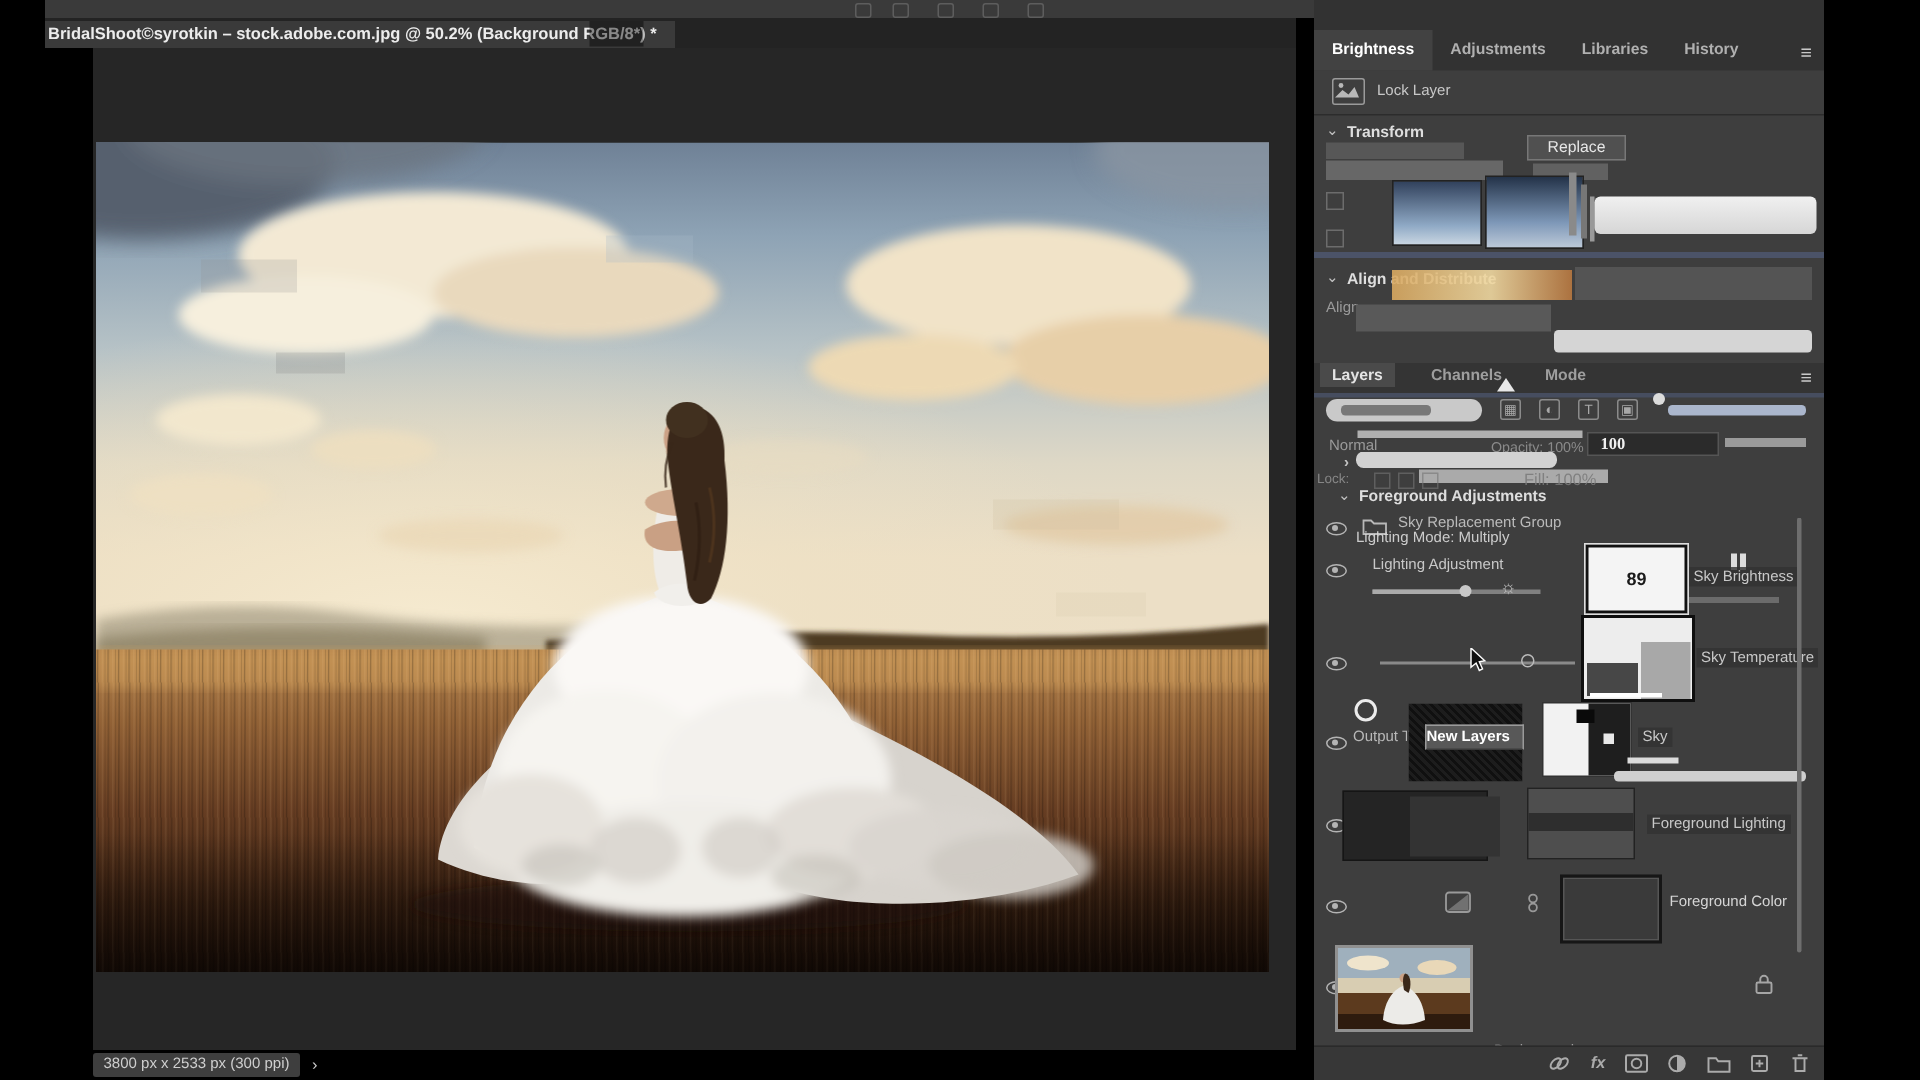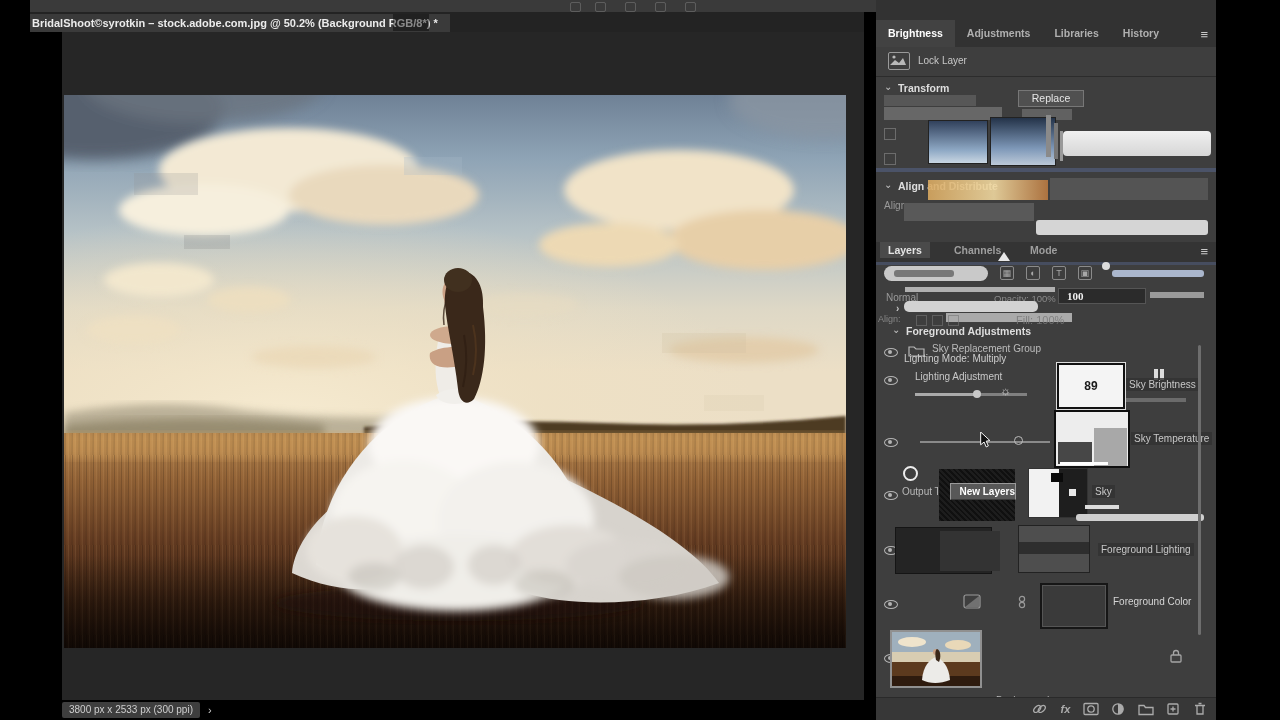--- a/index.html
+++ b/index.html
@@ -261,21 +261,21 @@
     <div class="abs glitch" style="left:29px;top:287px;width:150px;height:5px;background:#b0b0b0;"></div>
     <div class="abs dim txt" style="left:10px;top:292px;">Normal</div>
     <div class="abs txt" style="left:118px;top:293px;color:#8a8a8a;font-size:9.5px;">Opacity: 100%</div>
     <span class="abs chev" style="left:198px;top:292px;color:#8a8a8a;">⌄</span>
     <div class="abs valbox txt" style="left:182px;top:288px;width:88px;height:16px;font-family:Liberation Serif, serif;">100</div>
     <div class="abs glitch" style="left:274px;top:292px;width:54px;height:6px;background:#9a9a9a;"></div>
 
     <span class="abs chev" style="left:20px;top:303px;font-weight:bold;">›</span>
     <div class="abs glitch" style="left:28px;top:301px;width:134px;height:11px;background:#d2d2d2;border-radius:5px;"></div>
     <div class="abs glitch" style="left:70px;top:313px;width:126px;height:9px;background:#bdbdbd;opacity:.85;"></div>
-    <div class="abs txt" style="left:2px;top:314px;color:#868686;font-size:9px;">Align:</div>
+    <div class="abs txt" style="left:2px;top:314px;color:#868686;font-size:9px;">Lock:</div>
     <div class="abs glitch" style="left:40px;top:315px;width:9px;height:9px;border:1px solid #777;opacity:.6;"></div>
     <div class="abs glitch" style="left:56px;top:315px;width:9px;height:9px;border:1px solid #777;opacity:.6;"></div>
     <div class="abs glitch" style="left:72px;top:315px;width:9px;height:9px;border:1px solid #777;opacity:.6;"></div>
     <div class="abs txt" style="left:140px;top:314px;color:#7a7a7a;font-size:11px;opacity:.85;">Fill: 100%</div>
 
     <span class="abs chev" style="left:16px;top:324px;">⌄</span>
     <div class="abs sechdr txt" style="left:30px;top:325px;">Foreground Adjustments</div>
 
     <div class="eye" style="left:8px;top:348px;"></div>
     <div class="abs" style="left:32px;top:344px;">
@@ -312,21 +312,21 @@
       <svg width="12" height="16" viewBox="0 0 10 15">
           <polygon points="0,0 0,12 3.2,9.4 5.2,14 7.2,13 5.2,8.6 8.6,8" fill="#111" stroke="#fff" stroke-width="0.9"></polygon>
         </svg>
     </div>
     <div class="abs lbl txt chip" style="left:255px;top:432px;">Sky Temperature</div>
 
     <div class="abs" style="left:27px;top:466px;width:11px;height:11px;border:2px solid #ececec;border-radius:50%;"></div>
     <div class="eye" style="left:8px;top:491px;"></div>
     <div class="abs txt" style="left:26px;top:486px;color:#b8b8b8;font-size:10px;">Output To:</div>
     <div class="abs" style="left:62px;top:468px;width:76px;height:52px;background:repeating-linear-gradient(45deg,#1d1d1d 0 2px,#101010 2px 4px);border:1px solid #3e3e3e;"></div>
-    <div class="abs txt" style="left:74px;top:483px;width:66px;height:17px;background:#585858;border:1px solid #9a9a9a;border-bottom-color:#3a3a3a;color:#fff;font-size:10px;font-weight:bold;line-height:16px;text-align:right;box-sizing:border-box;">New Layers</div>
+    <div class="abs txt" style="left:74px;top:483px;width:66px;height:17px;background:#585858;border:1px solid #9a9a9a;border-bottom-color:#3a3a3a;color:#fff;font-size:10px;font-weight:bold;line-height:16px;text-align:left;box-sizing:border-box;">New Layers</div>
     <div class="abs" style="left:152px;top:468px;width:58px;height:48px;background:#f2f2f2;border:1px solid #333;">
       <div class="abs" style="left:30px;top:0;width:28px;height:48px;background:#1e1e1e;"></div>
       <div class="abs" style="left:22px;top:4px;width:12px;height:9px;background:#0a0a0a;"></div>
       <div class="abs" style="left:40px;top:20px;width:7px;height:7px;background:#e8e8e8;"></div>
     </div>
     <div class="abs lbl txt chip" style="left:216px;top:485px;text-align:center;">Sky</div>
     <div class="abs glitch" style="left:209px;top:505px;width:34px;height:4px;background:#dcdcdc;"></div>
 
     <div class="eye" style="left:8px;top:546px;"></div>
     <div class="abs glitch" style="left:19px;top:527px;width:95px;height:45px;background:#242424;border:1px solid #151515;"></div>

